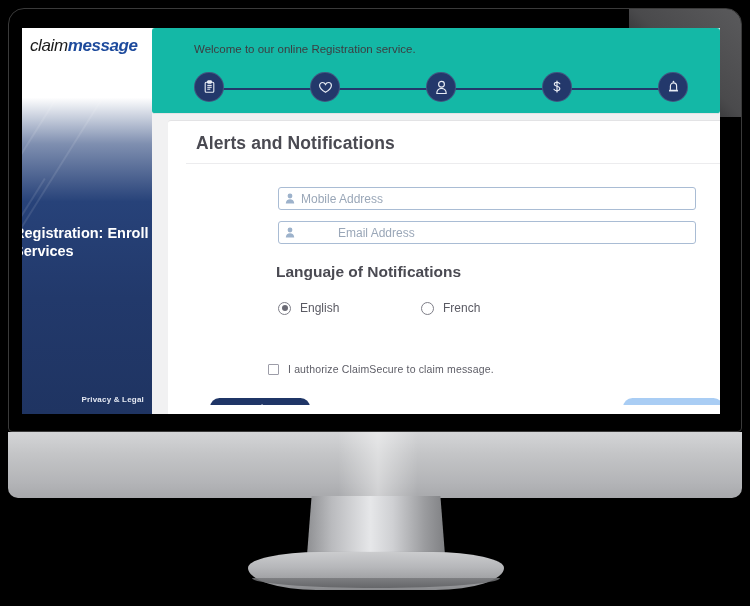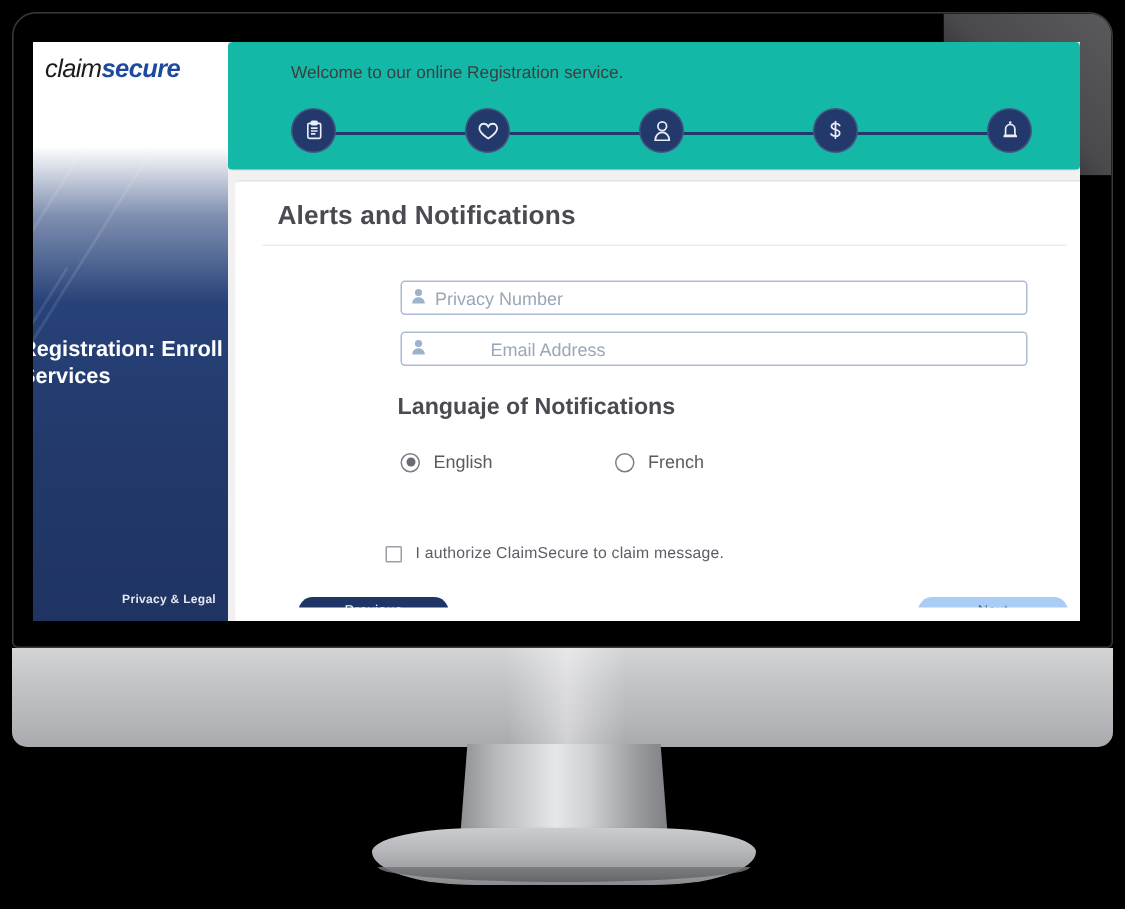--- a/index.html
+++ b/index.html
@@ -151,21 +151,21 @@
     position: absolute; top: 0;
     width: 30px; height: 30px;
     border-radius: 50%;
     background: #23386b;
     display: flex; align-items: center; justify-content: center;
     box-shadow: 0 0 0 1px rgba(255,255,255,.15) inset;
   }
   .step svg { display:block; }
 
   .card-main {
-    position: absolute; left: 5px; top: 92px;
+    position: absolute; left: 16px; top: 92px;
     width: 568px; height: 294px;
     border-left: none; border-bottom: none; border-right: none;
     background: #fff;
   }
   .section-title {
     position: absolute; left: 28px; top: 12px;
     font-size: 17.5px;
     font-weight: 700;
     color: #4a4a52;
     letter-spacing: .1px;
@@ -262,21 +262,21 @@
       <div class="side-streaks">
 
         <i style="left:6px;  top:40px;"></i>
         <i style="left:52px; top:40px;"></i>
         <i style="left:98px; top:40px;"></i>
 
         <i style="left:22px; top:150px;"></i>
       </div>
 
       <div class="logo">
-        <span class="lg-claim">claim</span><span class="lg-secure">secure</span>
+        <span class="lg-claim">claim</span><span class="lg-secure">message</span>
       </div>
 
       <div class="side-title">Registration: Enroll Services</div>
 
       <div class="side-legal">Privacy &amp; Legal</div>
     </div>
 
     <div class="content">
 
       <div class="card card-top">
@@ -339,21 +339,21 @@
         <div class="section-title">Alerts and Notifications</div>
         <div class="title-rule"></div>
 
         <div class="field field-mobile">
           <span class="user-glyph">
             <svg width="10" height="11" viewBox="0 0 10 11" fill="#9db2cb">
               <circle cx="5" cy="3.0" r="2.4"></circle>
               <path d="M0.8 10.4C0.8 7.8 2.7 6.2 5 6.2C7.3 6.2 9.2 7.8 9.2 10.4Z"></path>
             </svg>
           </span>
-          <span class="ph">Privacy Number</span>
+          <span class="ph">Mobile Address</span>
         </div>
 
         <div class="field field-email">
           <span class="user-glyph">
             <svg width="10" height="11" viewBox="0 0 10 11" fill="#9db2cb">
               <circle cx="5" cy="3.0" r="2.4"></circle>
               <path d="M0.8 10.4C0.8 7.8 2.7 6.2 5 6.2C7.3 6.2 9.2 7.8 9.2 10.4Z"></path>
             </svg>
           </span>
           <span class="ph">Email Address</span>

